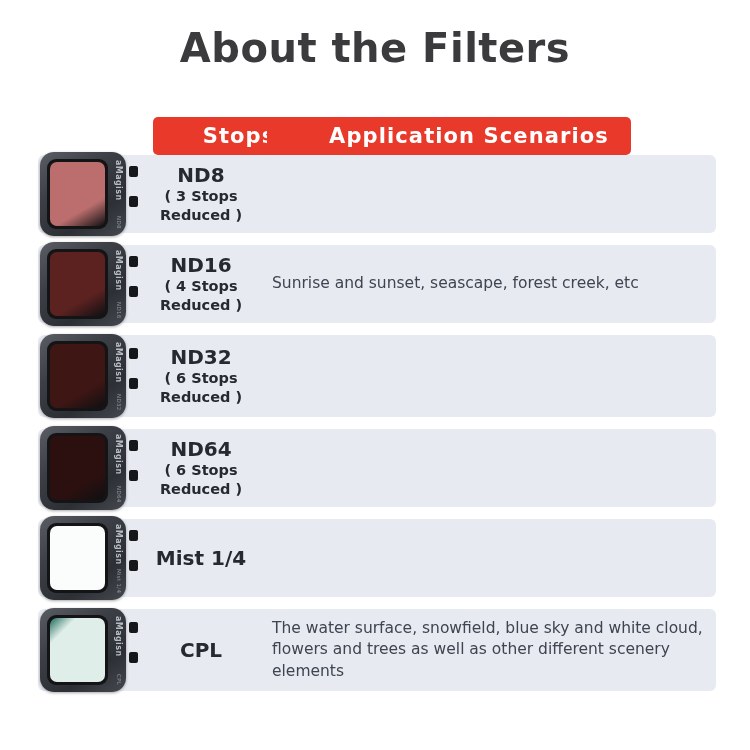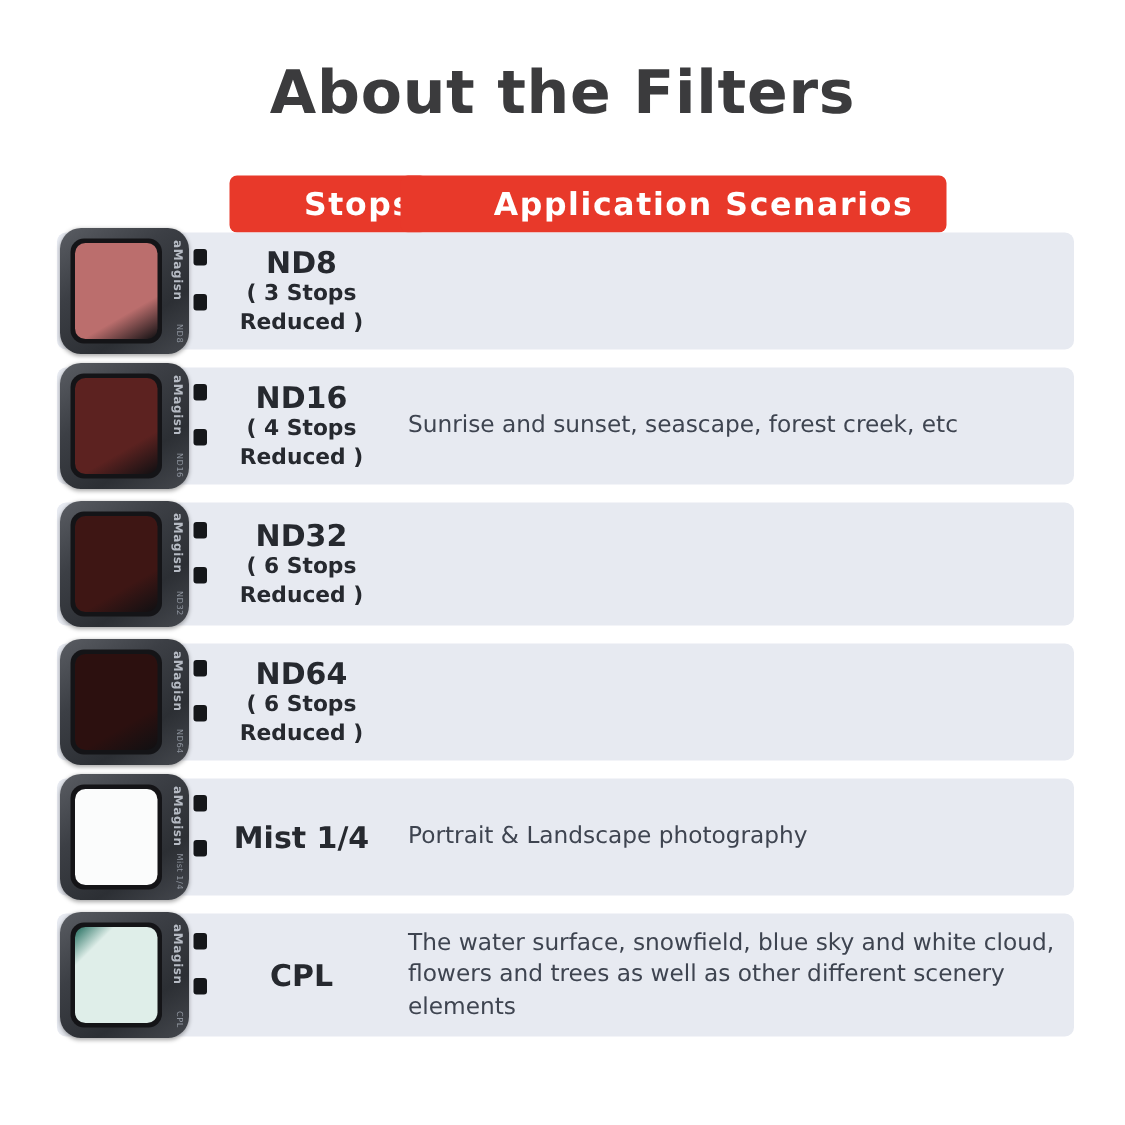--- a/index.html
+++ b/index.html
@@ -16,21 +16,21 @@
   }
 
   
   .page-title {
     text-align: center;
     font-size: 40px;
     font-weight: bold;
     color: #3b3b3d;
     letter-spacing: 0.5px;
     margin: 0;
-    padding-top: 40px;
+    padding-top: 26px;
     line-height: 1.1;
   }
 
   
   .header-row {
     position: absolute;
     top: 117px;
     left: 0;
     width: 750px;
     height: 38px;
@@ -268,23 +268,20 @@
         <div class="tab t1"></div>
         <div class="tab t2"></div>
         <div class="brand">aMagisn</div>
         <div class="model">Mist 1/4</div>
       </div>
       <div class="stops-cell">
         <div class="stops-name">Mist 1/4</div>
         <div class="stops-sub"></div>
         <div class="stops-sub"></div>
       </div>
-      <div class="scen-cell">
-        <div class="scen-text">Portrait &amp; Landscape photography</div>
-      </div>
     </div>
     <div class="trow" style="height: 82px;">
       <div class="band"></div>
       <div class="thumb">
         <div class="glass-wrap">
           <div class="glass" style="background: linear-gradient(135deg, rgb(31, 107, 92) 0%, rgb(223, 238, 233) 22%, rgb(223, 238, 233) 100%);"></div>
         </div>
         <div class="tab t1"></div>
         <div class="tab t2"></div>
         <div class="brand">aMagisn</div>

